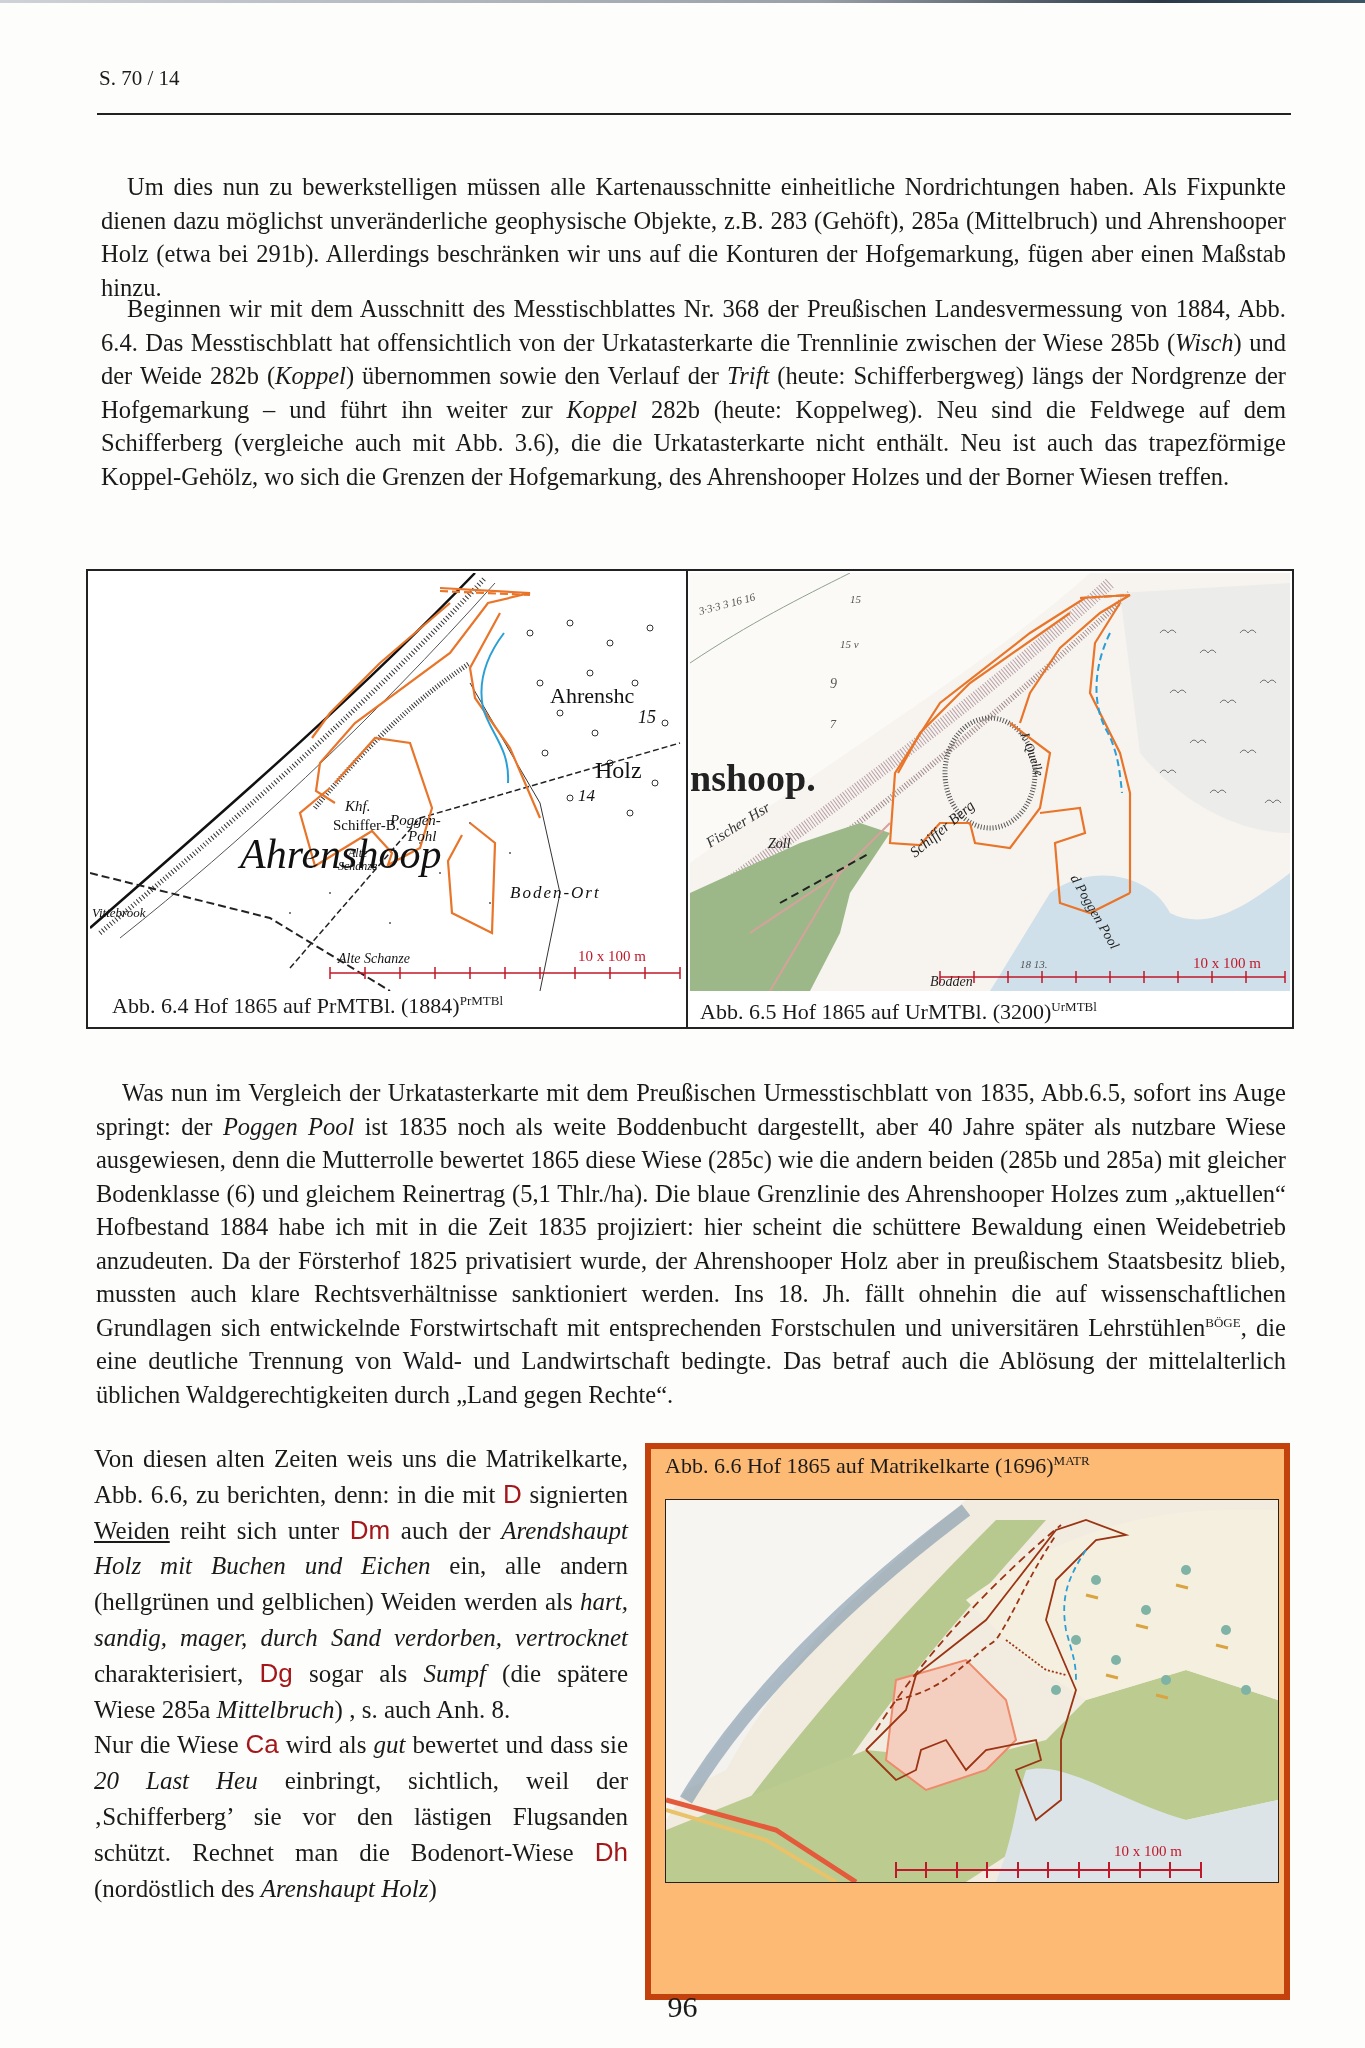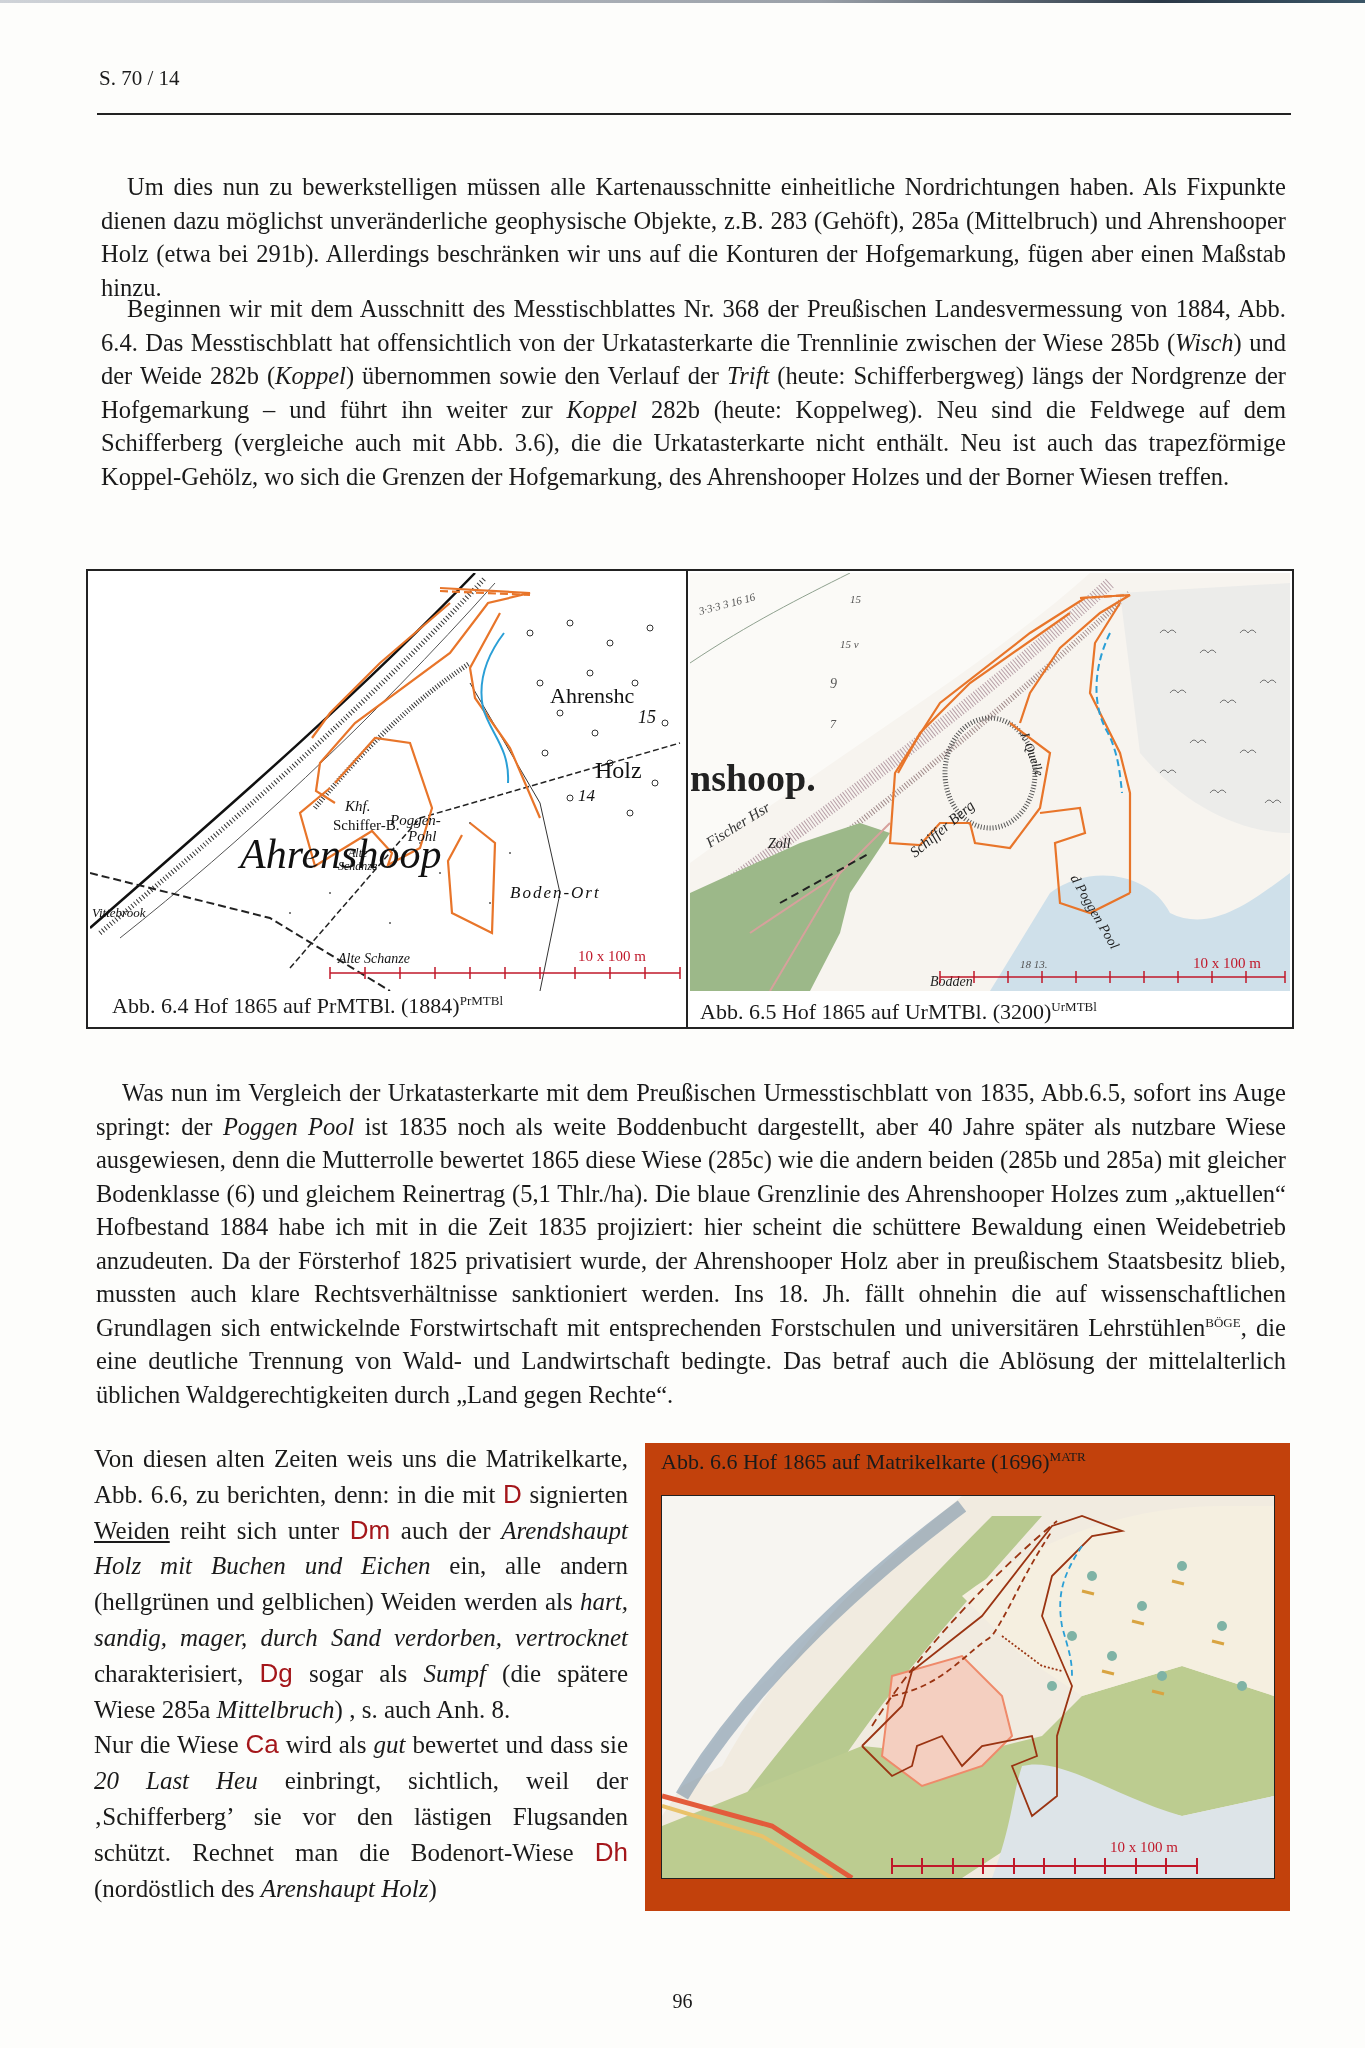--- a/index.html
+++ b/index.html
@@ -30,25 +30,25 @@
   .figrow .divider { position: absolute; left: 598px; top: 0; width: 2px; height: 100%; background: #222; }
   .fig { position: absolute; top: 2px; overflow: hidden; }
   .fig-left { left: 2px; width: 594px; height: 418px; }
   .fig-right { left: 602px; width: 600px; height: 418px; }
   .caption { position: absolute; font-size: 22px; white-space: nowrap; }
   .cap-left { left: 8px; top: 422px; margin-left: 16px; }
   .cap-right { left: 612px; top: 428px; }
   .scale-label { font-family: "Liberation Serif", serif; font-size: 15px; fill: #c0182a; }
 
   
-  .matbox { position: absolute; left: 645px; top: 1443px; width: 645px; height: 468px; border: 2px solid #c2410c; box-sizing: border-box; background: #c2410c; }
+  .matbox { position: absolute; left: 645px; top: 1443px; width: 645px; height: 557px; border: 6px solid #c2410c; box-sizing: border-box; background: #fdba74; }
   .matbox .caption { left: 14px; top: 4px; }
   .matmap { position: absolute; left: 14px; top: 50px; width: 612px; height: 382px; border: 1.5px solid #222; overflow: hidden; }
 
-  .pagenum { position: absolute; top: 1990px; left: 0; width: 1365px; text-align: center; font-size: 20px; }
+  .pagenum { position: absolute; top: 1990px; left: 0; width: 1365px; text-align: center; font-size: 30px; }
 </style>
 </head>
 <body>
 
 <div class="scan-edge"></div>
 
 <div class="header">
   <span class="pageref">S. 70 / 14</span>
 </div>
 <div class="header-rule"></div>

